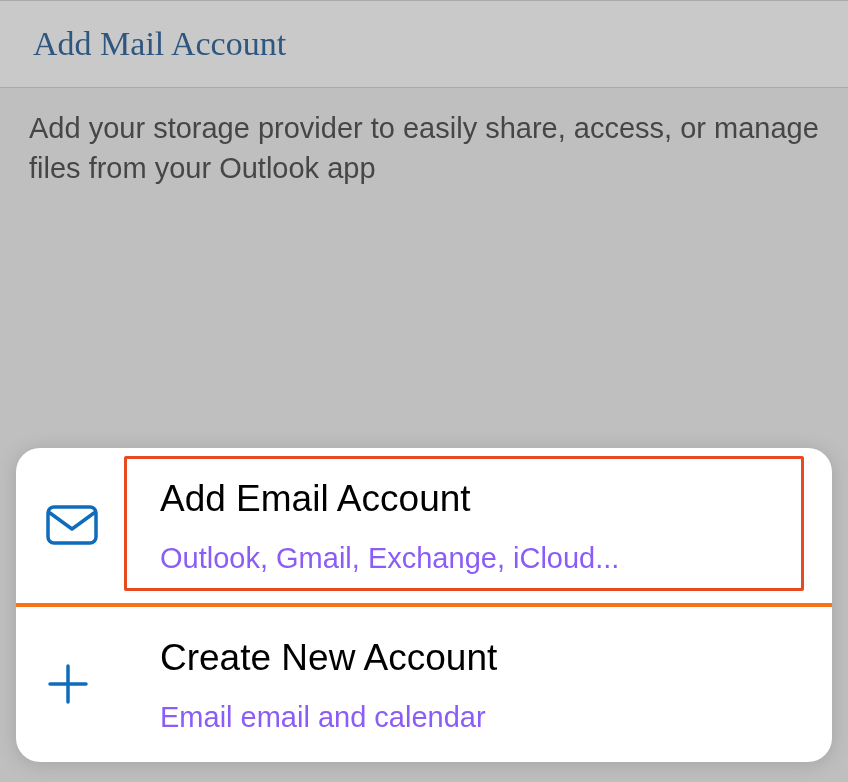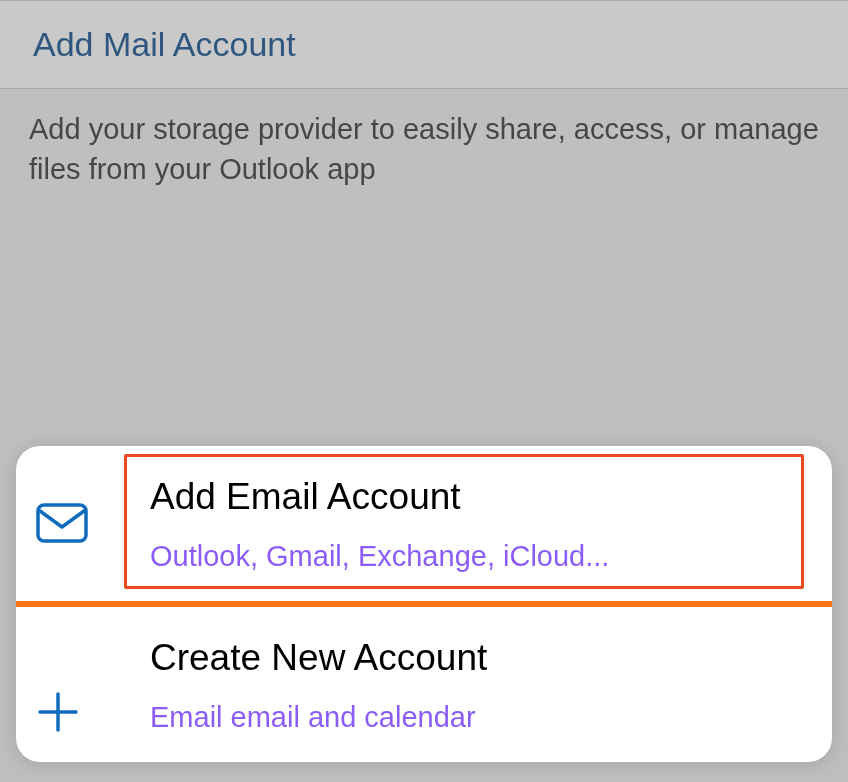--- a/index.html
+++ b/index.html
@@ -18,20 +18,21 @@
     .background-content {
       width: 100%;
     }
     .list-row {
       background: #ffffff;
       padding: 24px 33px;
       border-bottom: 1px solid #d1d1d3;
     }
     .list-row-top {
       border-top: 1px solid #d1d1d3;
+      font-family: Liberation Serif, serif;
     }
     .link-text {
       color: #1a5491;
       font-size: 34px;
       font-weight: 400;
     }
     .section-header {
       padding: 44px 33px 14px;
       background: #f0f0f0;
       color: #3c3c3e;
@@ -59,25 +60,24 @@
       right: 16px;
       bottom: 20px;
       background: #ffffff;
       border-radius: 24px;
       overflow: visible;
       box-shadow: 0 2px 20px rgba(0,0,0,0.15);
     }
     .action-item {
       display: flex;
       align-items: center;
-      padding: 28px 20px 28px 20px;
+      padding: 28px 20px 28px 30px;
     }
     .action-item + .action-item {
-      border-top: 6px solid #f97316;
-      align-items: flex-end;
+      border-top: 4px solid #f97316;
     }
     .action-icon-wrap {
       width: 70px;
       flex-shrink: 0;
       display: flex;
       align-items: center;
       justify-content: flex-start;
     }
     .action-icon-wrap svg {
       display: block;

